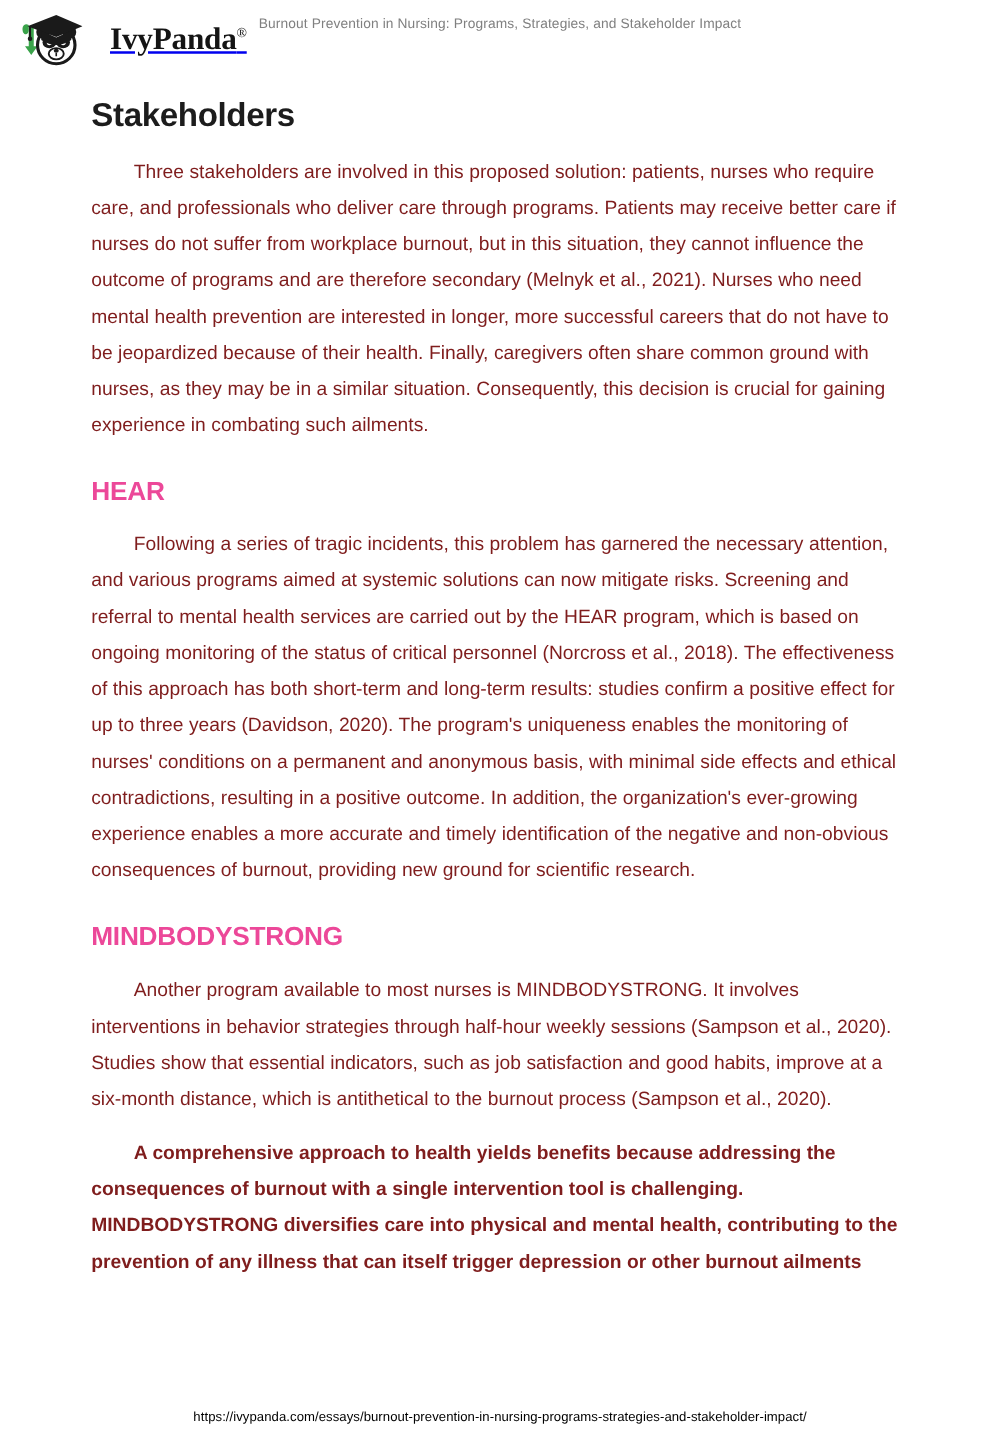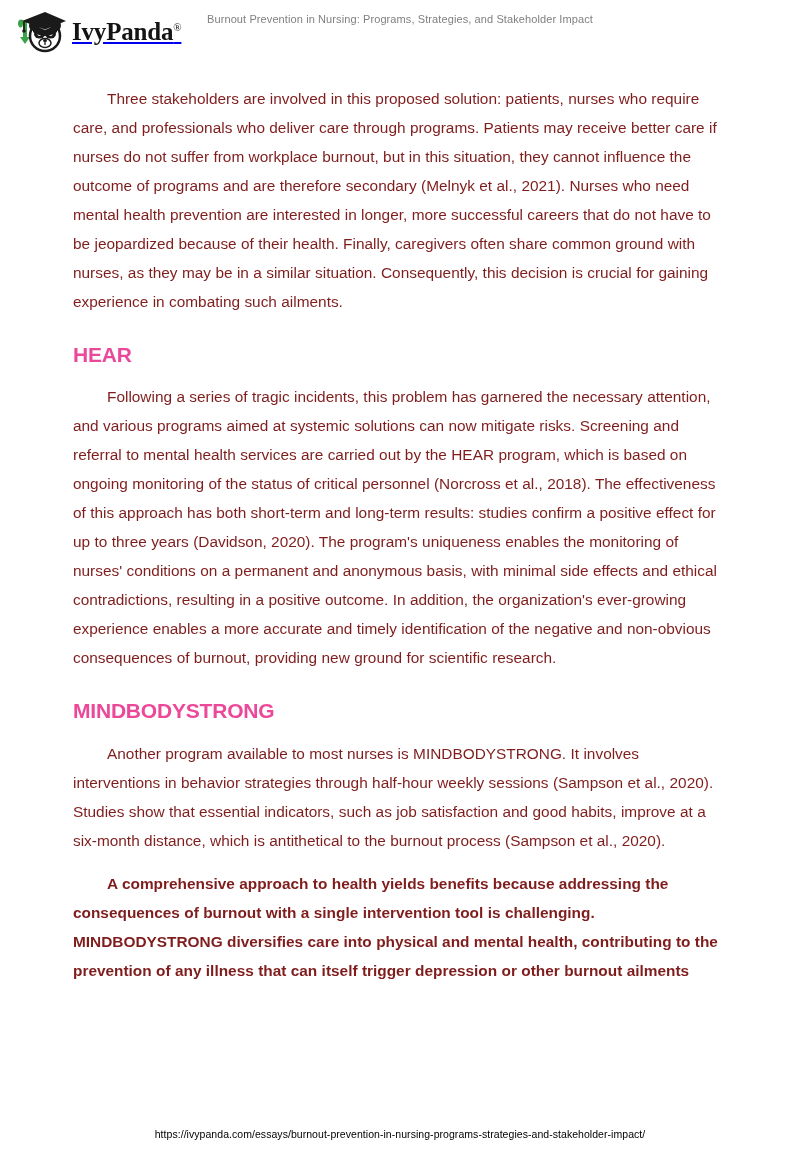--- a/index.html
+++ b/index.html
@@ -24,21 +24,21 @@
     width: 800px;
     height: 62px;
   }
   .brand {
     position: absolute;
     left: 14px;
     top: 8px;
     height: 46px;
     display: flex;
     align-items: center;
-    gap: 6px;
+    gap: 22px;
   }
   .brand-mark {
     width: 52px;
     height: 46px;
     display: block;
   }
   .brand-wordmark {
     font-family: "Liberation Serif", serif;
     font-size: 25px;
     font-weight: 700;
@@ -157,20 +157,21 @@
       <circle cx="20" cy="46" r="3.6" fill="#1a1a1a"></circle>
     </svg>
     <span class="brand-wordmark"><span>IvyPanda</span><span class="reg">®</span></span>
   </a>
 
   <div class="doc-title">Burnout Prevention in Nursing: Programs, Strategies, and Stakeholder Impact</div>
 </div>
 
 <div class="content">
 
+  <h1 class="section-title">Stakeholders</h1>
   <p class="body-text">Three stakeholders are involved in this proposed solution: patients, nurses who require care, and professionals who deliver care through programs. Patients may receive better care if nurses do not suffer from workplace burnout, but in this situation, they cannot influence the outcome of programs and are therefore secondary (Melnyk et al., 2021). Nurses who need mental health prevention are interested in longer, more successful careers that do not have to be jeopardized because of their health. Finally, caregivers often share common ground with nurses, as they may be in a similar situation. Consequently, this decision is crucial for gaining experience in combating such ailments.</p>
 
 
   <h3 class="sub-title">HEAR</h3>
   <p class="body-text">Following a series of tragic incidents, this problem has garnered the necessary attention, and various programs aimed at systemic solutions can now mitigate risks. Screening and referral to mental health services are carried out by the HEAR program, which is based on ongoing monitoring of the status of critical personnel (Norcross et al., 2018). The effectiveness of this approach has both short-term and long-term results: studies confirm a positive effect for up to three years (Davidson, 2020). The program's uniqueness enables the monitoring of nurses' conditions on a permanent and anonymous basis, with minimal side effects and ethical contradictions, resulting in a positive outcome. In addition, the organization's ever-growing experience enables a more accurate and timely identification of the negative and non-obvious consequences of burnout, providing new ground for scientific research.</p>
 
   <h3 class="sub-title">MINDBODYSTRONG</h3>
   <p class="body-text">Another program available to most nurses is MINDBODYSTRONG. It involves interventions in behavior strategies through half-hour weekly sessions (Sampson et al., 2020). Studies show that essential indicators, such as job satisfaction and good habits, improve at a six-month distance, which is antithetical to the burnout process (Sampson et al., 2020).</p>
   <p class="body-text gap-sm">A comprehensive approach to health yields benefits because addressing the consequences of burnout with a single intervention tool is challenging. MINDBODYSTRONG diversifies care into physical and mental health, contributing to the prevention of any illness that can itself trigger depression or other burnout ailments</p>
 

